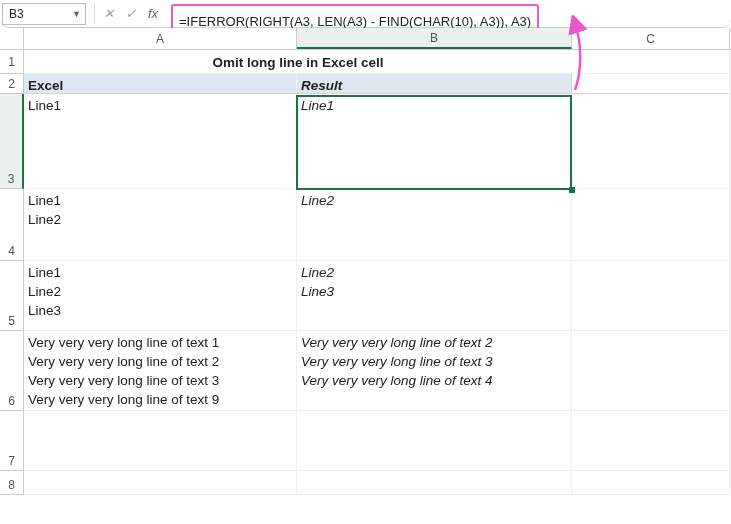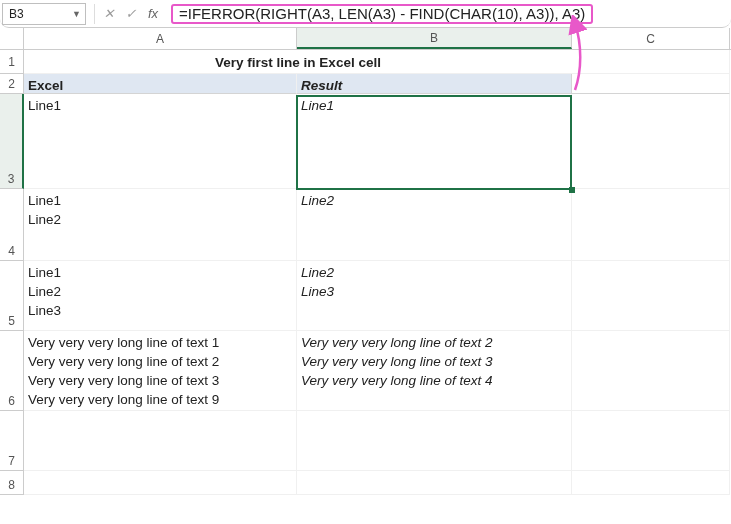--- a/index.html
+++ b/index.html
@@ -57,23 +57,23 @@
     padding-left: 8px;
     position: relative;
     margin-left: 4px;
   }
   .formula-highlight {
     position: absolute;
     left: 4px; top: 1px;
     height: 20px;
     border: 2px solid #e858c9;
     border-radius: 3px;
-    padding: 0 6px;
+    padding: 16px 6px;
     display: flex; align-items: center;
-    font-size: 15px;
+    font-size: 13px;
     color: #222;
   }
   .arrow-svg {
     position: absolute;
     pointer-events: none;
     left: 560px;
     top: 15px;
     width: 30px;
     height: 80px;
     z-index: 50;
@@ -192,21 +192,21 @@
 
   <div class="rows">
 
     <div class="rowtr row1">
       <div class="rowh">1</div>
       <div class="cell A title-cell" style="text-align:right;padding-right:0;"></div>
       <div class="cell B title-cell" style="text-align:left;border-left:none;"></div>
       <div class="cell C"></div>
     </div>
 
-    <div style="position:absolute; left:24px; top:22px; width:548px; height:24px; display:flex;align-items:center;justify-content:center;font-weight:600;font-size:13.5px;pointer-events:none;">Very first line in Excel cell</div>
+    <div style="position:absolute; left:24px; top:22px; width:548px; height:24px; display:flex;align-items:center;justify-content:center;font-weight:600;font-size:13.5px;pointer-events:none;">Omit long line in Excel cell</div>
 
     <div class="rowtr row2 header-row">
       <div class="rowh">2</div>
       <div class="cell A">Excel</div>
       <div class="cell B" style="border-right:1px solid #d4d4d4;">Result</div>
       <div class="cell C" style="background:#fff;"></div>
     </div>
 
     <div id="data-rows">
         <div class="rowtr" style="height: 95px;">

